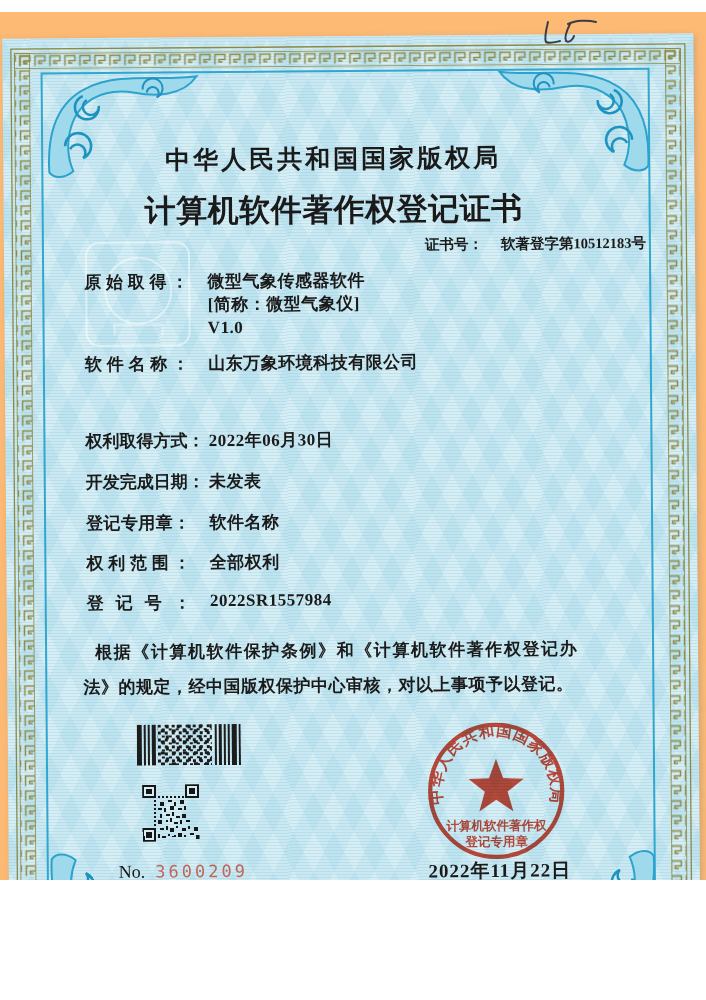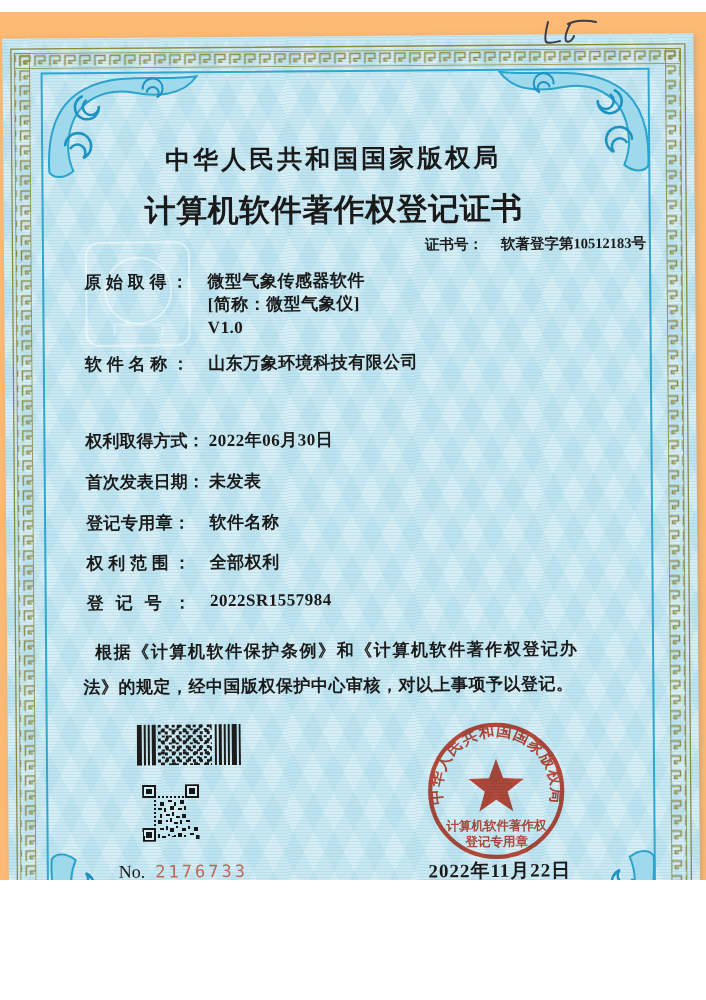--- a/index.html
+++ b/index.html
@@ -177,21 +177,21 @@
     </div>
     <div class="frow r2">
       <span class="flabel">软件名称：</span>
       <span class="fvalue">山东万象环境科技有限公司</span>
     </div>
     <div class="frow r3">
       <span class="flabel">权利取得方式：</span>
       <span class="fvalue">2022年06月30日</span>
     </div>
     <div class="frow r4">
-      <span class="flabel">首次发表日期：</span>
+      <span class="flabel">开发完成日期：</span>
       <span class="fvalue">未发表</span>
     </div>
     <div class="frow r5">
       <span class="flabel">登记专用章：</span>
       <span class="fvalue">软件名称</span>
     </div>
     <div class="frow r6">
       <span class="flabel">权利范围：</span>
       <span class="fvalue">全部权利</span>
     </div>
@@ -276,21 +276,21 @@
           <rect x="15" y="26" width="2" height="1"></rect>
           <rect x="18" y="25" width="2" height="2"></rect>
           <rect x="21" y="26" width="1" height="1"></rect>
           <rect x="24" y="25" width="2" height="1"></rect>
           <rect x="26" y="22" width="2" height="2"></rect>
           <rect x="27" y="26" width="2" height="2"></rect>
       </g>
     </svg>
 
     <div class="serial-row">
-      <span>No.</span><span class="serial-red">2176733</span>
+      <span>No.</span><span class="serial-red">3600209</span>
     </div>
 
     <svg class="seal" width="150" height="152">
       <defs>
         <path id="sealArc" d="M 24,96 A 55,55 0 1 1 124,96" fill="none"></path>
       </defs>
       <g fill="#d8402e">
         <circle cx="74" cy="73" r="66" fill="none" stroke="#d8402e" stroke-width="4.2"></circle>
         <text font-size="15.5" font-weight="bold" letter-spacing="1" font-family="Liberation Serif, DejaVu Serif, serif">
           <textPath href="#sealArc" startOffset="50%" text-anchor="middle">中华人民共和国国家版权局</textPath>

